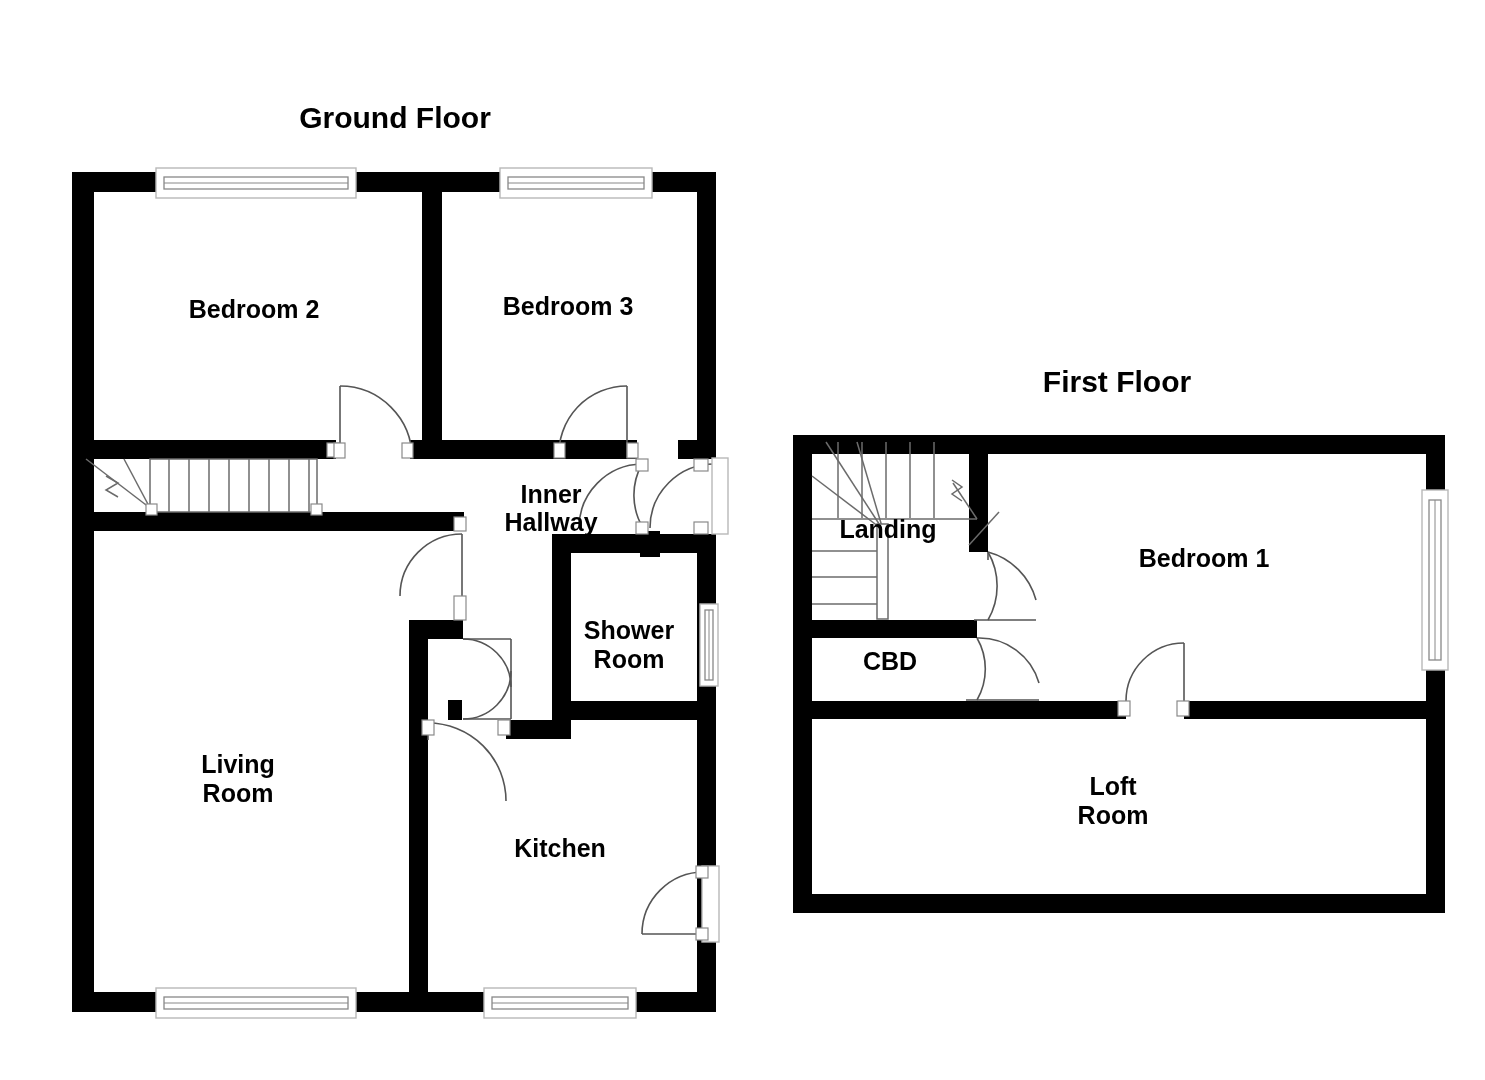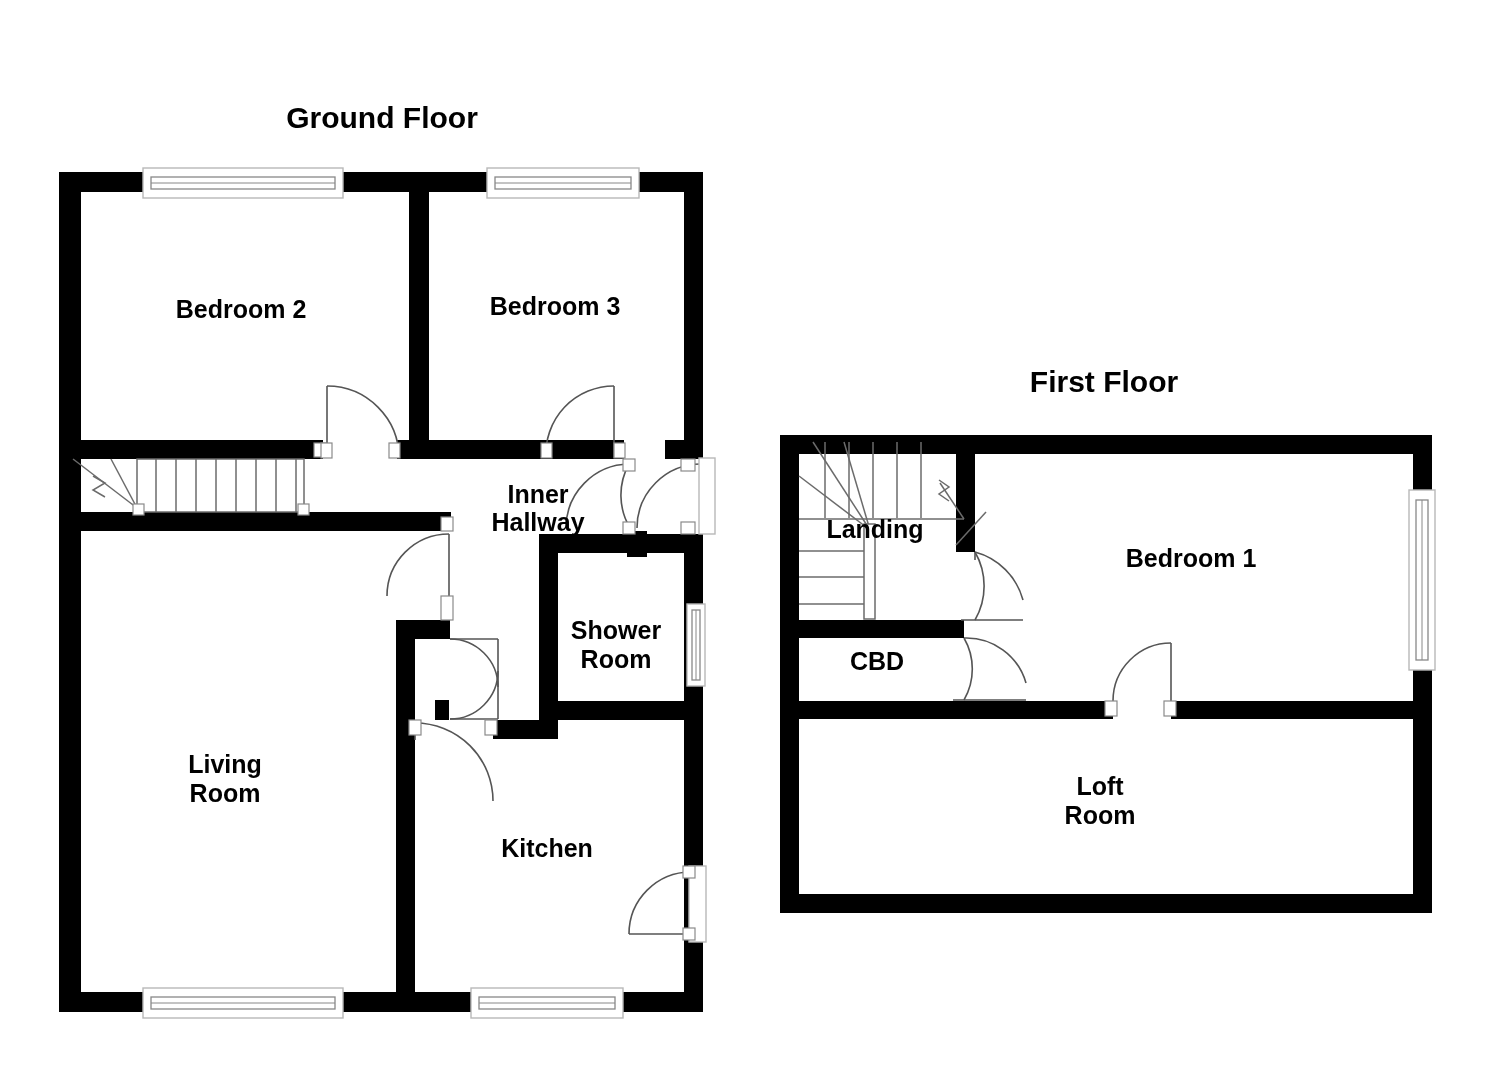--- a/index.html
+++ b/index.html
@@ -9,21 +9,21 @@
   }
   body {
     width: 1485px;
     height: 1080px;
     font-family: "Liberation Sans", sans-serif;
     position: relative;
     overflow: hidden;
   }
   #plan-root {
     position: absolute;
-    left: 1px; top: 0;
+    left: 14px; top: 0;
     width: 1449px;
     height: 1080px;
     text-align: center;
   }
   svg {
     display: block;
   }
   .floor-title {
     font-family: "Liberation Sans", sans-serif;
     font-weight: bold;

